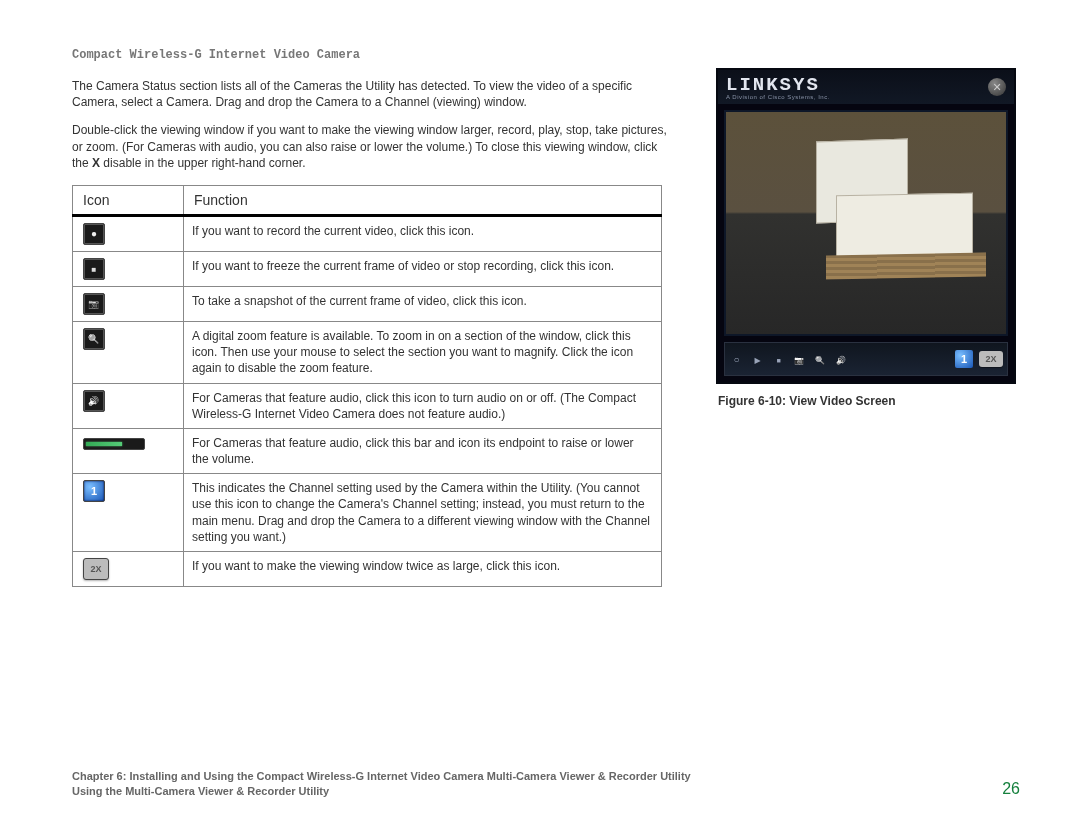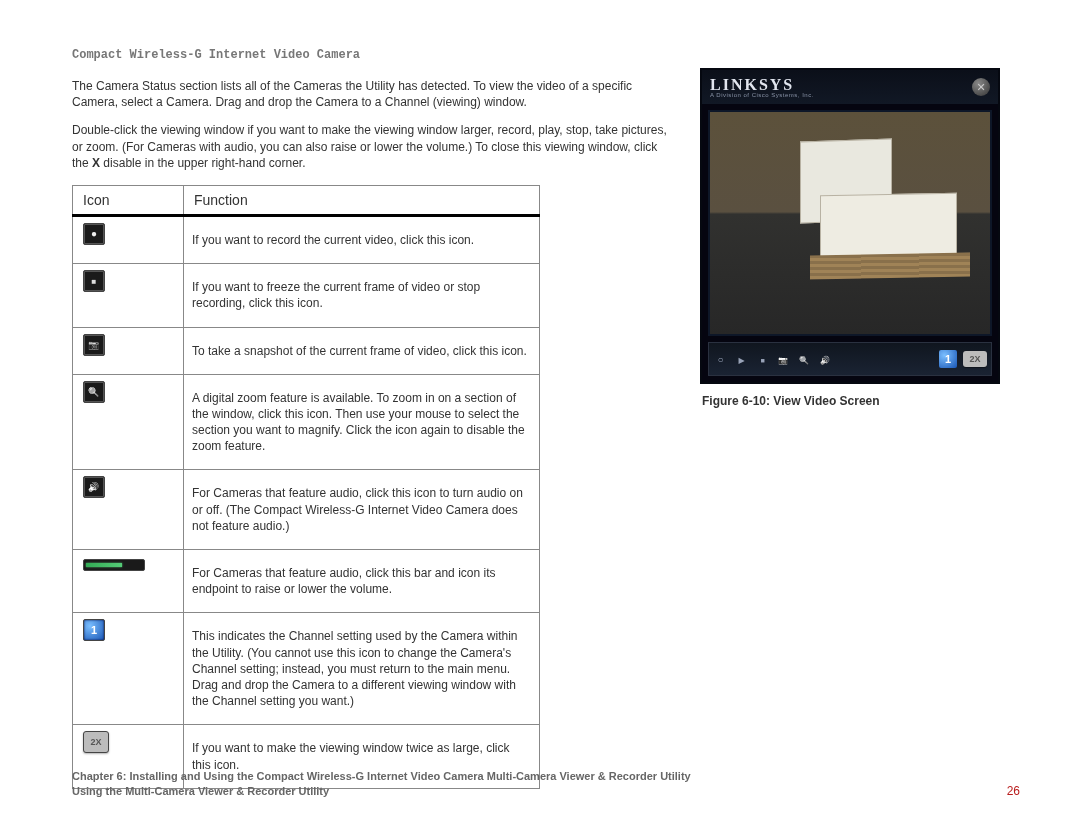--- a/index.html
+++ b/index.html
@@ -29,62 +29,62 @@
   }
   .section-title {
     font-family: "Arial Narrow", Arial, sans-serif;
     font-size: 16px;
     color: #333;
     margin-bottom: 10px;
   }
   .content-row {
     display: flex;
     align-items: flex-start;
-    gap: 28px;
+    gap: 44px;
   }
   .left-col {
     width: 600px;
   }
   .right-col {
     width: 300px;
     margin-top: -10px;
   }
   .para {
     font-family: "Arial Narrow", Arial, sans-serif;
     font-size: 12px;
     line-height: 1.35;
     color: #333;
     margin-bottom: 12px;
   }
   .para b {
     font-weight: bold;
   }
   table.icon-table {
     border-collapse: collapse;
-    width: 468px;
+    width: 590px;
     margin-top: 14px;
   }
   table.icon-table th, table.icon-table td {
     border: 1px solid #888;
     text-align: left;
     font-family: "Arial Narrow", Arial, sans-serif;
     vertical-align: top;
   }
   table.icon-table th {
     font-size: 14px;
     font-weight: normal;
     padding: 6px 10px;
     color: #333;
   }
   table.icon-table thead tr {
     border-bottom: 3px solid #000;
   }
   table.icon-table td {
     font-size: 12px;
-    padding: 15px 8px;
+    padding: 6px 8px;
     color: #333;
     line-height: 1.35;
   }
   table.icon-table td.icon-cell {
     width: 90px;
     padding: 6px 10px;
   }
   .ic {
     display: inline-block;
     width: 20px;
@@ -155,24 +155,24 @@
   .figure-titlebar {
     height: 34px;
     background: linear-gradient(#0b0f19, #111825);
     display: flex;
     align-items: center;
     padding: 0 8px;
     justify-content: space-between;
   }
   .brand {
     color: #e2e6ef;
-    font-family: Liberation Serif, serif;
+    font-family: Liberation Mono, monospace;
     letter-spacing: 2px;
     font-weight: bold;
-    font-size: 16px;
+    font-size: 19px;
   }
   .brand-sub {
     color: #8892a6;
     font-size: 6px;
     letter-spacing: 0.5px;
     display: block;
     margin-top: -2px;
   }
   .close-x {
     width: 18px; height: 18px;
@@ -282,22 +282,22 @@
     font-family: "Arial Narrow", Arial, sans-serif;
     font-size: 11px;
     color: #666;
   }
   .footer-left {
     font-weight: bold;
     line-height: 1.3;
   }
   .page-num {
     font-family: Arial, sans-serif;
-    color: #b91c1c;
-    font-size: 12px;
+    color: #15803d;
+    font-size: 16px;
   }
 </style>
 </head>
 <body>
 
 <div class="page">
   <div class="header">Compact Wireless-G Internet Video Camera</div>
 
 
   <div class="content-row">

